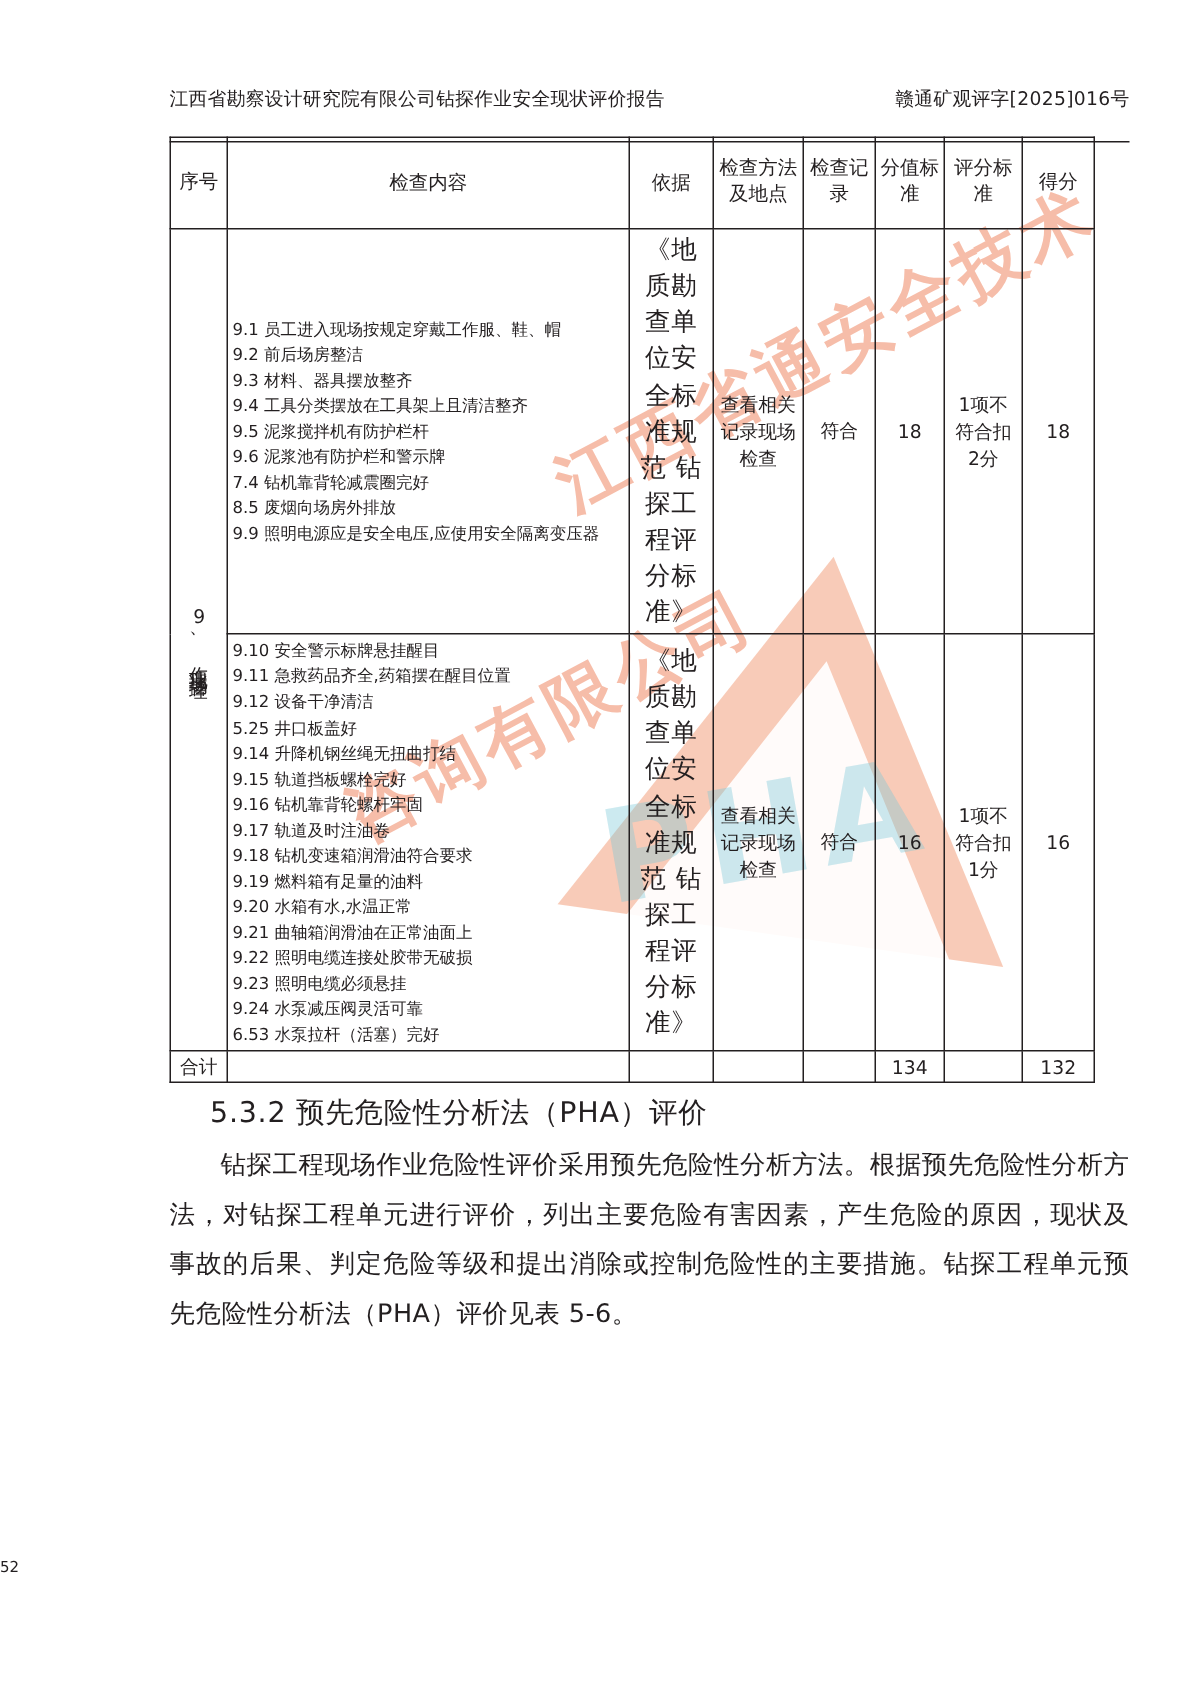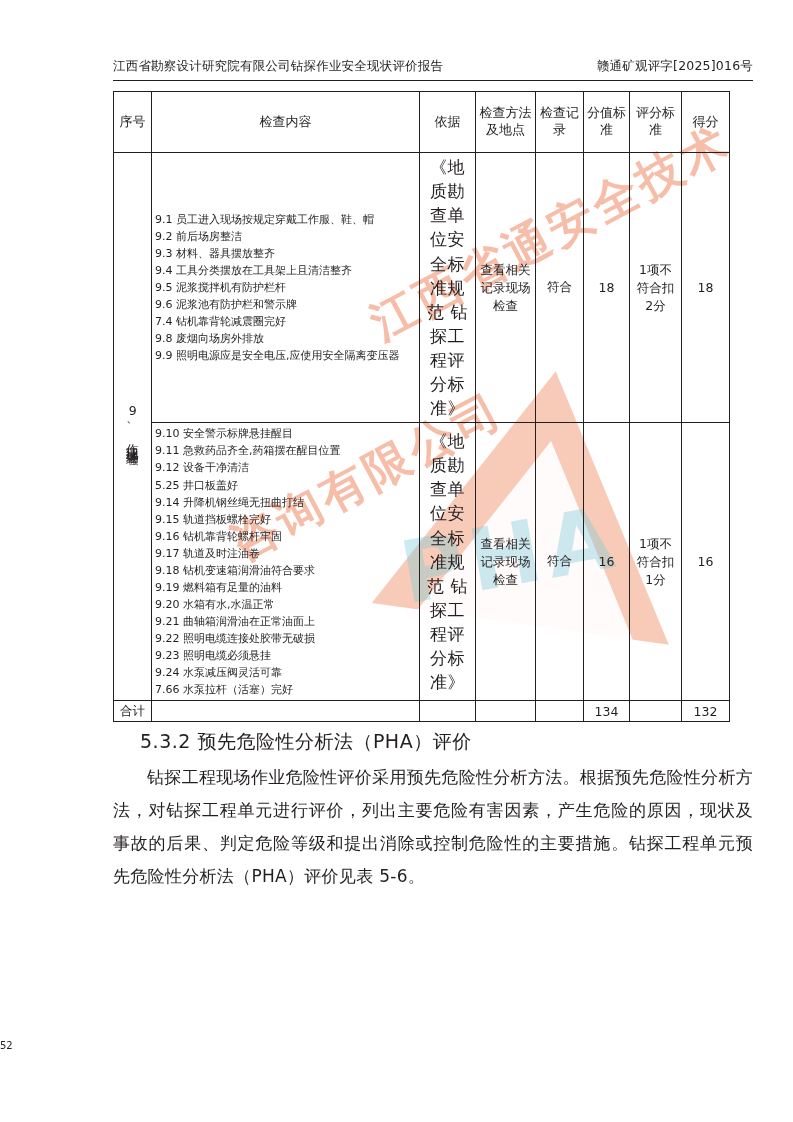--- a/index.html
+++ b/index.html
@@ -26,21 +26,21 @@
   .header {
     position: absolute;
     left: 113px;
     top: 58px;
     width: 640px;
     display: flex;
     justify-content: space-between;
     align-items: flex-end;
     font-size: 12.5px;
     color: #231f20;
-    padding-bottom: 5px;
+    padding-bottom: 19px;
     border-bottom: 1px solid #231f20;
   }
   .header .h-left { letter-spacing: 0.2px; }
   .header .h-right { letter-spacing: 0.2px; }
 
   
   .watermark {
     position: absolute;
     left: 370px;
     top: 290px;
@@ -246,21 +246,21 @@
           <span class="vert">9、作业现场管理</span>
         </td>
         <td class="items">
           <div>9.1 员工进入现场按规定穿戴工作服、鞋、帽</div>
           <div>9.2 前后场房整洁</div>
           <div>9.3 材料、器具摆放整齐</div>
           <div>9.4 工具分类摆放在工具架上且清洁整齐</div>
           <div>9.5 泥浆搅拌机有防护栏杆</div>
           <div>9.6 泥浆池有防护栏和警示牌</div>
           <div>7.4 钻机靠背轮减震圈完好</div>
-          <div>9.8 废烟向场房外排放</div>
+          <div>8.5 废烟向场房外排放</div>
           <div class="wrap">9.9 照明电源应是安全电压,应使用安全隔离变压器</div>
         </td>
         <td class="cell-basis">《地质勘查单位安全标准规范 钻探工程评分标准》</td>
         <td class="cell-meth">查看相关记录现场检查</td>
         <td class="cell-center">符合</td>
         <td class="cell-center">18</td>
         <td class="cell-meth">1项不符合扣2分</td>
         <td class="cell-center">18</td>
       </tr>
 
@@ -274,21 +274,21 @@
           <div>9.15 轨道挡板螺栓完好</div>
           <div>9.16 钻机靠背轮螺杆牢固</div>
           <div>9.17 轨道及时注油卷</div>
           <div>9.18 钻机变速箱润滑油符合要求</div>
           <div>9.19 燃料箱有足量的油料</div>
           <div>9.20 水箱有水,水温正常</div>
           <div>9.21 曲轴箱润滑油在正常油面上</div>
           <div>9.22 照明电缆连接处胶带无破损</div>
           <div>9.23 照明电缆必须悬挂</div>
           <div>9.24 水泵减压阀灵活可靠</div>
-          <div>7.66 水泵拉杆（活塞）完好</div>
+          <div>6.53 水泵拉杆（活塞）完好</div>
         </td>
         <td class="cell-basis">《地质勘查单位安全标准规范 钻探工程评分标准》</td>
         <td class="cell-meth">查看相关记录现场检查</td>
         <td class="cell-center">符合</td>
         <td class="cell-center">16</td>
         <td class="cell-meth">1项不符合扣1分</td>
         <td class="cell-center">16</td>
       </tr>
 
       <tr>

